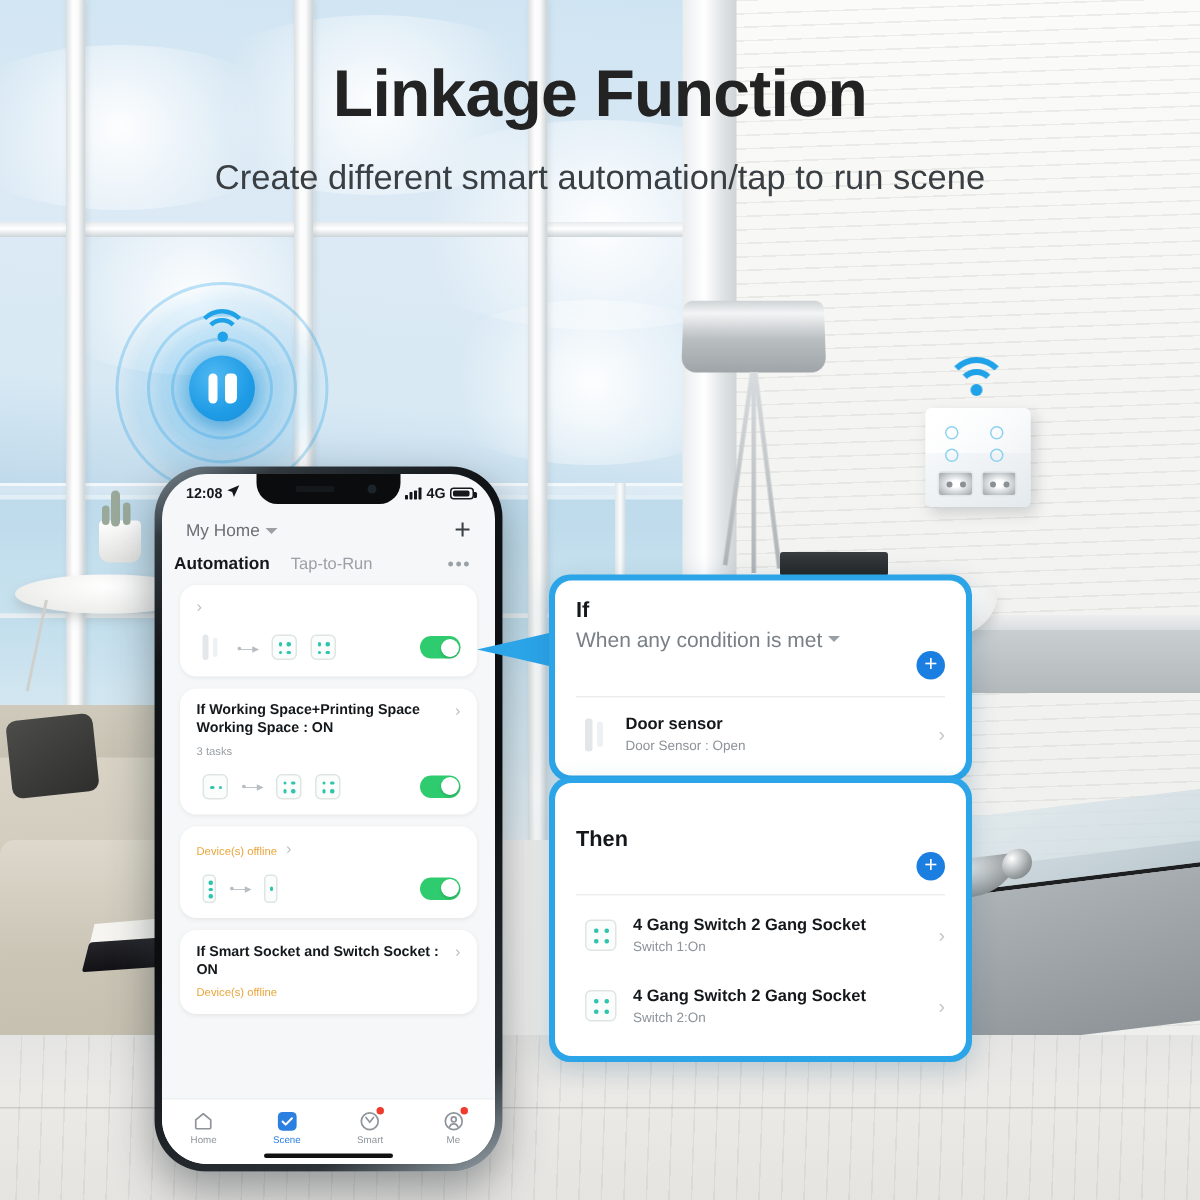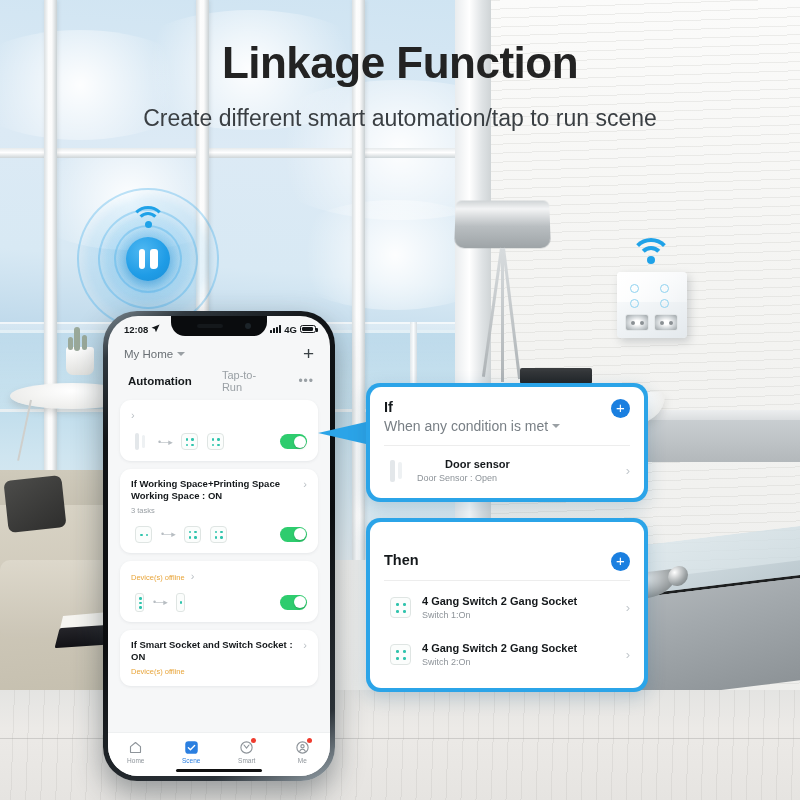--- a/index.html
+++ b/index.html
@@ -287,21 +287,21 @@
 
   .app-header {
     display:flex; align-items:center; justify-content:space-between;
     padding: 6px 16px 2px 16px;
   }
   .home-name { font-size:11.5px; color:#6a7075; display:flex; align-items:center; gap:4px; }
   .caret-d { width:0;height:0;border-left:4px solid transparent;border-right:4px solid transparent;border-top:4.5px solid #9aa0a4; }
   .plus-ico { font-size:19px; color:#3b4246; line-height:1; font-weight:300; }
 
   .tabs {
-    display:flex; align-items:center; gap:30px; padding: 4px 16px 7px 20px;
+    display:flex; align-items:center; gap:14px; padding: 4px 16px 7px 8px;
   }
   .tab { font-size:11px; color:#9aa0a5; }
   .tab.active { font-size:11.5px; color:#15191c; font-weight:bold; }
   .dots { margin-left:auto; color:#9aa0a5; font-size:12px; letter-spacing:1px; }
 
   .list { padding: 0 12px; display:flex; flex-direction:column; gap:8px; }
   .auto-card {
     background:#fff; border-radius:11px; padding:9px 11px 10px 11px;
     box-shadow: 0 1px 3px rgba(90,100,110,.10);
   }
@@ -346,21 +346,21 @@
     position:absolute; left:50%; transform:translateX(-50%); bottom:4px;
     width:86px; height:3.5px; background:#111; border-radius:3px;
   }
 
   
   .callout {
     position:absolute; background:#2ba4e8; border-radius:14px; padding:4px;
     box-shadow: 0 6px 18px rgba(30,90,130,.22);
   }
   .callout-inner { background:#fff; border-radius:11px; padding:12px 14px 13px 14px; }
-  .co-head { display:flex; align-items:flex-start; }
+  .co-head { display:flex; align-items:flex-start;flex-direction:column; }
   .co-title { font-size:14.5px; font-weight:bold; color:#14181b; }
   .co-sub { font-size:14px; color:#787f85; margin-top:3px; display:flex; align-items:center; gap:4px; }
   .plus-circle {
     margin-left:auto; width:19px; height:19px; border-radius:50%; background:#1a7fe0;
     color:#fff; font-size:15px; line-height:17px; text-align:center; font-weight:300;
     flex:none;
   }
   .co-divider { height:1px; background:#ededed; margin:11px 0 0 0; }
   .co-row { display:flex; align-items:center; gap:11px; padding:12px 0 2px 6px; }
   .co-row-main { flex:1; }
@@ -682,21 +682,21 @@
       </div>
       <span class="plus-circle">+</span>
     </div>
     <div class="co-divider"></div>
     <div class="co-row">
       <span class="door-ico" style="width:16px;height:24px;">
         <i class="leaf" style="width:5px;height:22px;"></i>
           <i class="leaf2" style="left:8px;width:4px;height:17px;"></i>
       </span>
       <span class="co-row-main">
-        <span class="co-row-title" style="display:block;margin-left:28px;">Door sensor</span>
+        <span class="co-row-title" style="display:block;">Door sensor</span>
         <span class="co-row-sub" style="display:block;">Door Sensor : Open</span>
       </span>
       <span class="co-chev">›</span>
     </div>
   </div>
 </div>
 
 <div class="callout" style="left:366px;top:518px;width:282px;">
   <div class="callout-inner" style="padding-top:30px;">
     <div class="co-head">

